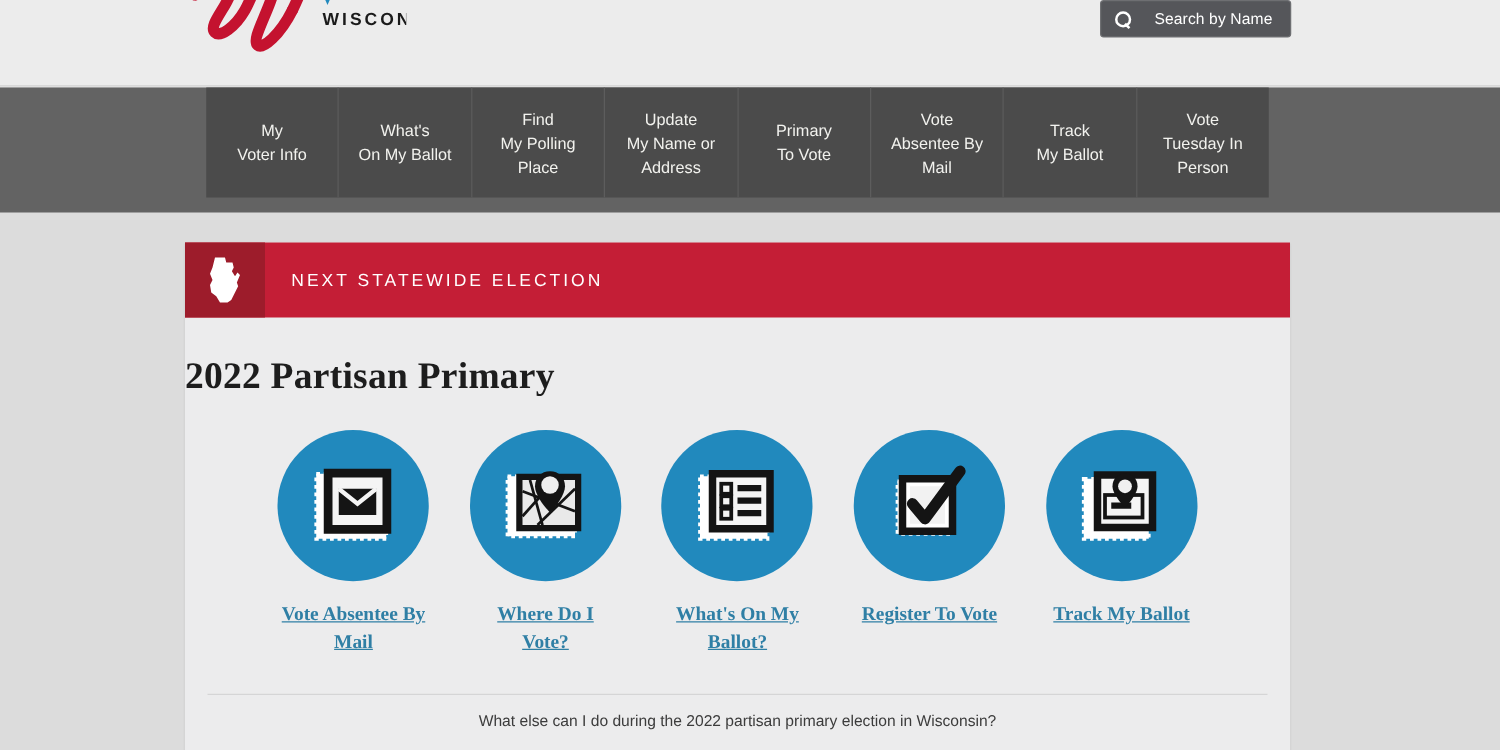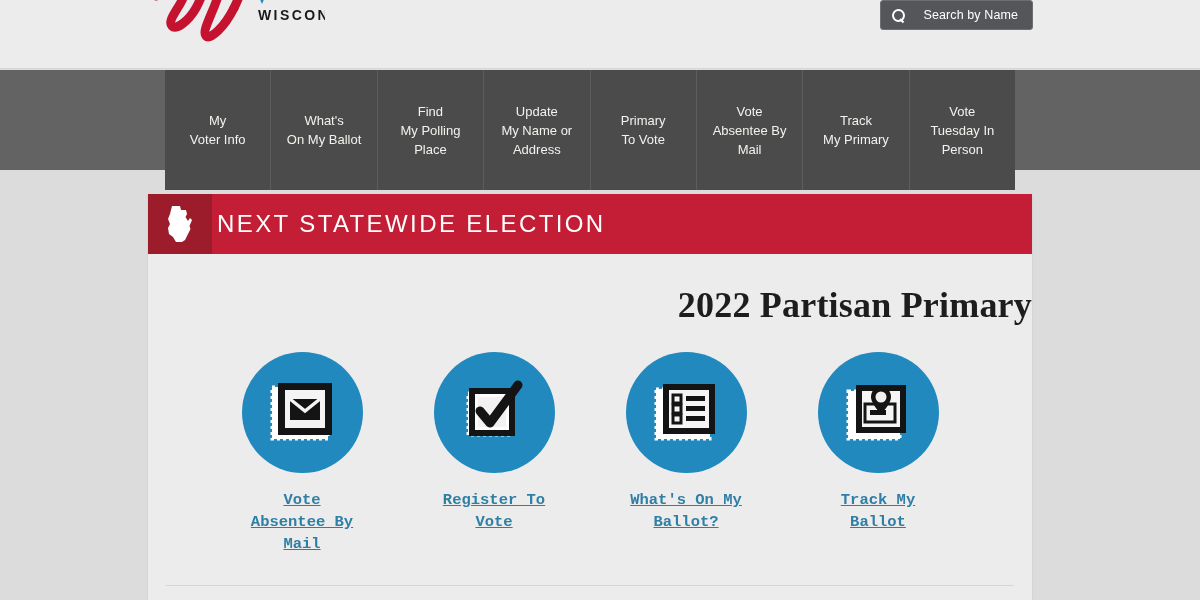--- a/index.html
+++ b/index.html
@@ -56,21 +56,21 @@
     transform: rotate(45deg); transform-origin: left center;
   }
 
   
   .navbar {
     position: absolute; left: 0; top: 70px; width: 1200px; height: 100px;
     background: #636363;
   }
   .nav-inner {
     position: absolute; left: 165px; top: 0;
-    width: 850px; height: 120px;
+    width: 850px; height: 88px;
     display: flex;
   }
   .nav-item {
     flex: 1 1 0;
     background: #4b4b4b;
     border-right: 1px solid #5d5d5d;
     display: flex; align-items: center; justify-content: center;
     text-align: center;
     color: #f2f2ee;
     font-size: 13px;
@@ -95,31 +95,31 @@
   }
   .banner-badge {
     width: 64px; height: 60px;
     background: #9d1c2b;
     display: flex; align-items: center; justify-content: center;
     flex: 0 0 64px;
   }
   .banner-badge svg { display: block; }
   .banner-title {
     color: #ffffff;
-    font-size: 24px;
+    font-size: 14px;
     letter-spacing: 2.4px;
-    margin-left: 5px;
+    margin-left: 21px;
     font-weight: 400;
   }
 
   .card-body { padding: 30px 0 0 0; }
   .election-name {
-    text-align: right;
+    text-align: left;
     font-family: "Liberation Serif", serif;
-    font-size: 36px;
+    font-size: 30px;
     font-weight: 700;
     color: #1d1d1d;
     letter-spacing: .2px;
   }
   .election-date {
     text-align: center;
     margin-top: 21px;
     font-size: 13.5px;
     font-weight: 700;
     color: #1d1d1d;
@@ -139,21 +139,21 @@
   .circle {
     width: 121px; height: 121px;
     border-radius: 50%;
     background: #2189bd;
     display: flex; align-items: center; justify-content: center;
   }
   .circle svg { display: block; }
   .action-label {
     margin-top: 16px;
     text-align: center;
-    font-family: Liberation Mono, monospace;
+    font-family: Liberation Serif, serif;
     font-size: 15.5px;
     font-weight: 700;
     color: #2f7fa5;
     text-decoration: underline;
     line-height: 22px;
     max-width: 118px;
   }
 
   .card-divider {
     margin: 30px 18px 0 18px;
@@ -243,21 +243,21 @@
         <span>
           <span>Vote</span><br>
           <span>Absentee By</span><br>
           <span>Mail</span>
         </span>
       </div>
 
       <div class="nav-item">
         <span>
           <span>Track</span><br>
-          <span>My Primary</span>
+          <span>My Ballot</span>
         </span>
       </div>
 
       <div class="nav-item">
         <span>
           <span>Vote</span><br>
           <span>Tuesday In</span><br>
           <span>Person</span>
         </span>
       </div>
@@ -289,32 +289,38 @@
               <rect x="6" y="10" width="56" height="52" fill="none" stroke="#ffffff" stroke-width="3" stroke-dasharray="3 3"></rect>
               <rect x="12" y="6" width="54" height="52" fill="#141414"></rect>
               <rect x="19" y="13" width="40" height="38" fill="#f4f4f4"></rect>
               <rect x="24" y="22" width="30" height="21" fill="#141414"></rect>
               <path d="M24 22 L39 34 L54 22" fill="none" stroke="#f4f4f4" stroke-width="3.5"></path>
             </svg>
           </div>
           <div class="action-label">Vote Absentee By Mail</div>
         </div>
 
-
-        <div class="action">
-          <div class="circle">
-            <svg width="72" height="72" viewBox="0 0 72 72" aria-hidden="true">
-              <rect x="10" y="16" width="42" height="42" fill="#ffffff"></rect>
-              <rect x="10" y="16" width="42" height="42" fill="none" stroke="#ffffff" stroke-width="3" stroke-dasharray="3 3"></rect>
-              <rect x="14" y="14" width="40" height="42" fill="none" stroke="#141414" stroke-width="6"></rect>
-              <rect x="20" y="20" width="28" height="30" fill="#f2f2f2"></rect>
-              <path d="M22 34 L32 46 L60 8" fill="none" stroke="#141414" stroke-width="9" stroke-linecap="round" stroke-linejoin="round"></path>
-            </svg>
-          </div>
-          <div class="action-label">Register To Vote</div>
+        <div class="action">
+          <div class="circle">
+            <svg width="72" height="72" viewBox="0 0 72 72" aria-hidden="true">
+              <rect x="6" y="12" width="54" height="48" fill="#ffffff"></rect>
+              <rect x="6" y="12" width="54" height="48" fill="none" stroke="#ffffff" stroke-width="3" stroke-dasharray="3 3"></rect>
+              <rect x="13" y="10" width="52" height="46" fill="#141414"></rect>
+              <rect x="18" y="15" width="42" height="36" fill="#e9e9e9"></rect>
+              <g stroke="#141414" stroke-width="2.2" fill="none">
+                <path d="M18 24 L60 40"></path>
+                <path d="M18 44 L44 15"></path>
+                <path d="M30 51 L60 22"></path>
+                <path d="M24 15 L34 51"></path>
+              </g>
+              <path d="M40 8 c7 0 12 5 12 12 c0 9 -12 21 -12 21 c0 0 -12 -12 -12 -21 c0 -7 5 -12 12 -12 z" fill="#141414"></path>
+              <circle cx="40" cy="19" r="7" fill="#efefef"></circle>
+            </svg>
+          </div>
+          <div class="action-label">Where Do I Vote?</div>
         </div>
 
         <div class="action">
           <div class="circle">
             <svg width="72" height="72" viewBox="0 0 72 72" aria-hidden="true">
               <rect x="6" y="12" width="54" height="50" fill="#ffffff"></rect>
               <rect x="6" y="12" width="54" height="50" fill="none" stroke="#ffffff" stroke-width="3" stroke-dasharray="3 3"></rect>
               <rect x="13" y="7" width="52" height="50" fill="#141414"></rect>
               <rect x="19" y="13" width="40" height="38" fill="#f5f5f5"></rect>
               <g fill="none" stroke="#141414" stroke-width="3">
@@ -328,20 +334,33 @@
                 <rect x="36" y="39" width="19" height="5"></rect>
               </g>
             </svg>
           </div>
           <div class="action-label">What's On My Ballot?</div>
         </div>
 
         <div class="action">
           <div class="circle">
             <svg width="72" height="72" viewBox="0 0 72 72" aria-hidden="true">
+              <rect x="10" y="16" width="42" height="42" fill="#ffffff"></rect>
+              <rect x="10" y="16" width="42" height="42" fill="none" stroke="#ffffff" stroke-width="3" stroke-dasharray="3 3"></rect>
+              <rect x="14" y="14" width="40" height="42" fill="none" stroke="#141414" stroke-width="6"></rect>
+              <rect x="20" y="20" width="28" height="30" fill="#f2f2f2"></rect>
+              <path d="M22 34 L32 46 L60 8" fill="none" stroke="#141414" stroke-width="9" stroke-linecap="round" stroke-linejoin="round"></path>
+            </svg>
+          </div>
+          <div class="action-label">Register To Vote</div>
+        </div>
+
+        <div class="action">
+          <div class="circle">
+            <svg width="72" height="72" viewBox="0 0 72 72" aria-hidden="true">
               <rect x="6" y="14" width="52" height="48" fill="#ffffff"></rect>
               <rect x="6" y="14" width="52" height="48" fill="none" stroke="#ffffff" stroke-width="3" stroke-dasharray="3 3"></rect>
               <rect x="14" y="8" width="50" height="48" fill="#141414"></rect>
               <rect x="20" y="14" width="38" height="36" fill="#f5f5f5"></rect>
               <rect x="23" y="27" width="30" height="18" fill="none" stroke="#141414" stroke-width="3"></rect>
               <rect x="28" y="33" width="16" height="5" fill="#141414"></rect>
               <path d="M39 10 c6 0 10 4 10 10 c0 7 -10 17 -10 17 c0 0 -10 -10 -10 -17 c0 -6 4 -10 10 -10 z" fill="#141414"></path>
               <circle cx="39" cy="20" r="5.5" fill="#f0f0f0"></circle>
             </svg>
           </div>

